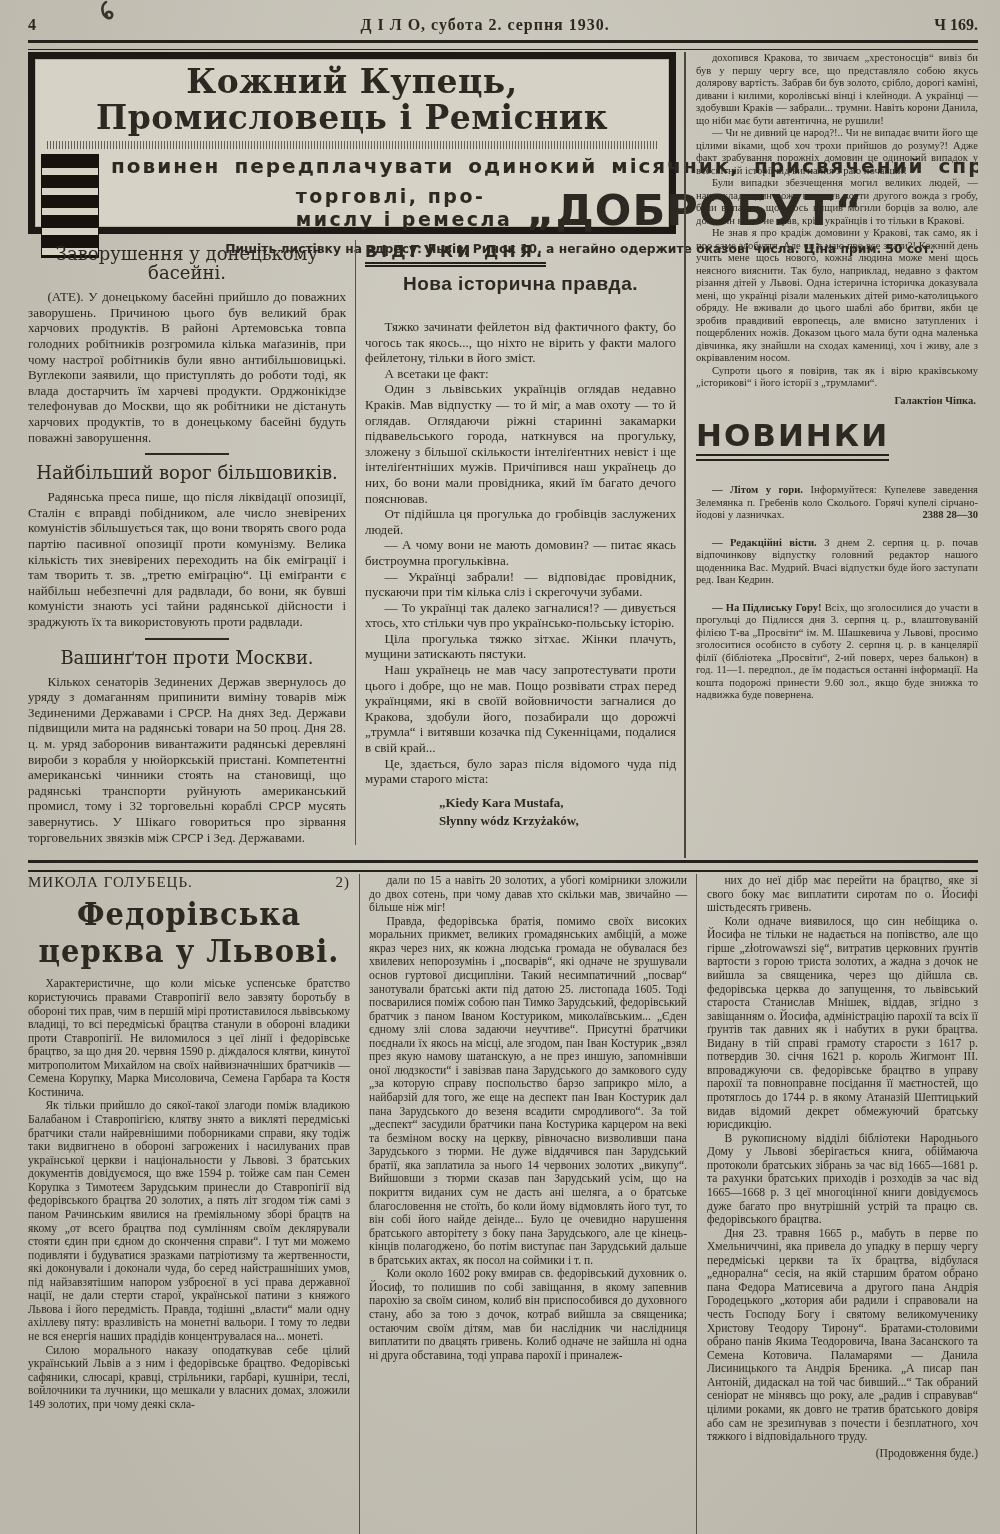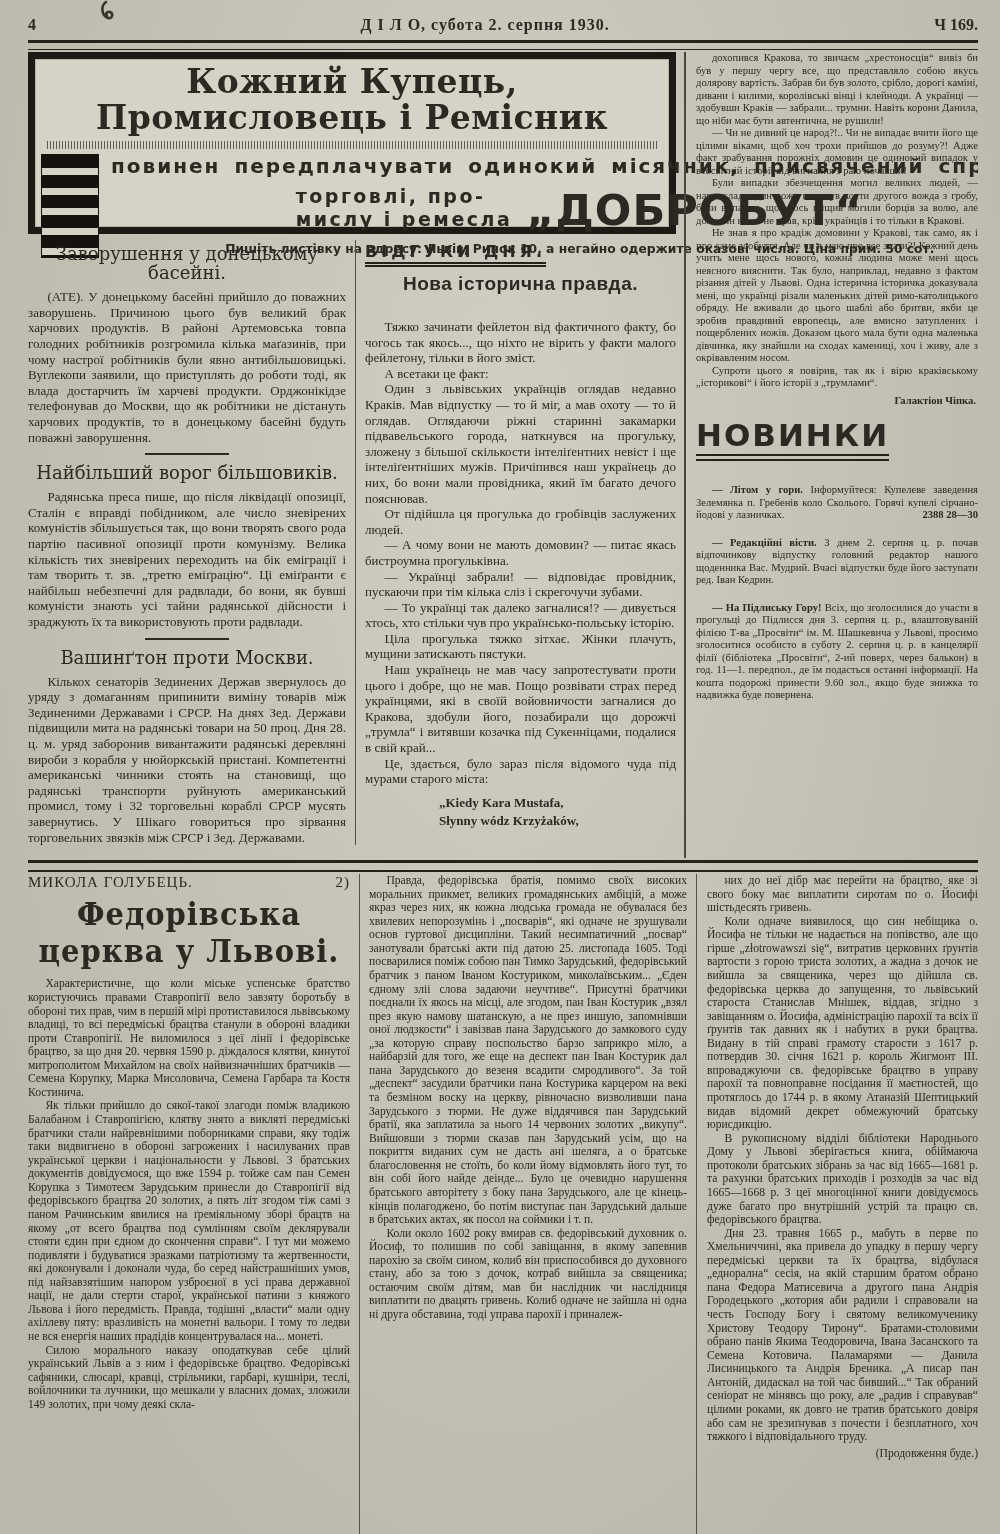--- a/index.html
+++ b/index.html
@@ -178,20 +178,21 @@
       <div class="fedor-head">Федорівська церква у Львові.</div>
       <div>
           <p class="para">Характеристичне, що коли міське успенське братство користуючись правами Ставропігії вело завзяту боротьбу в обороні тих прав, чим в першій мірі протиставилося львівському владиці, то всі передміські брацтва станули в обороні владики проти Ставропігії. Не виломилося з цеї лінії і федорівське брацтво, за що дня 20. червня 1590 р. діждалося клятви, кинутої митрополитом Михайлом на своїх найвизначніших братчиків — Семена Корупку, Марка Мисоловича, Семена Гарбара та Костя Костинича.</p>
           <p class="para">Як тільки прийшло до сякої-такої злагоди поміж владикою Балабаном і Ставропігією, клятву знято а викляті передміські братчики стали найревнішими поборниками справи, яку тодіж таки видвигнено в обороні загрожених і насилуваних прав української церкви і національности у Львові. З братських документів довідуємося, що вже 1594 р. тойже сам пан Семен Корупка з Тимотеєм Зарудським принесли до Ставропігії від федорівського брацтва 20 золотих, а пять літ згодом тіж самі з паном Рачинським явилися на ґреміяльному зборі брацтв на якому „от всего брацтва под сумлінням своїм деклярували стояти єдин при єдном до скончення справи“. І тут ми можемо подивляти і будуватися зразками патріотизму та жертвенности, які доконували і доконали чуда, бо серед найстрашніших умов, під найзавзятішим напором узброєної в усі права державної нації, не дали стерти старої, української патини з княжого Львова і його передмість. Правда, тодішні „власти“ мали одну ахіллеву пяту: вразливість на монетні вальори. І тому то ледви не вся енергія наших прадідів концентрувалася на... монеті.</p>
           <p class="para">Силою морального наказу оподаткував себе цілий український Львів а з ним і федорівське брацтво. Федорівські сафяники, слюсарі, кравці, стрільники, гарбарі, кушніри, теслі, войлочники та лучники, що мешкали у власних домах, зложили 149 золотих, при чому деякі скла-</p>
         </div>
     </div>
 
     <div class="bcol bcol2">
       <div>
+          <p class="para">дали по 15 а навіть 20 золотих, а убогі комірники зложили до двох сотень, при чому давав хто скільки мав, звичайно — більше ніж міг!</p>
           <p class="para">Правда, федорівська братія, помимо своїх високих моральних прикмет, великих громадянських амбіцій, а може якраз через них, як кожна людська громада не обувалася без хвилевих непорозумінь і „посварів“, які одначе не зрушували основ гуртової дисципліни. Такий несимпатичний „посвар“ занотували братські акти під датою 25. листопада 1605. Тоді посварилися поміж собою пан Тимко Зарудський, федорівський братчик з паном Іваном Костуриком, миколаївським... „Єден єдному зліі слова задаючи неучтиве“. Присутні братчики поєднали їх якось на місці, але згодом, пан Іван Костурик „взял през якую намову шатанскую, а не през иншую, запомнівши оної людзкости“ і завізвав пана Зарудського до замкового суду „за которую справу поспольство барзо заприкро міло, а найбарзій для того, же еще на деспект пан Іван Костурик дал пана Зарудського до везеня всадити смродливого“. За той „деспект“ засудили братчики пана Костурика карцером на векі та безміном воску на церкву, рівночасно визволивши пана Зарудського з тюрми. Не дуже віддячився пан Зарудський братії, яка заплатила за нього 14 червоних золотих „викупу“. Вийшовши з тюрми сказав пан Зарудський усім, що на покриття виданих сум не дасть ані шеляга, а о братське благословення не стоїть, бо коли йому відмовлять його тут, то він собі його найде деінде... Було це очевидно нарушення братського авторітету з боку пана Зарудського, але це кінець-кінців полагоджено, бо потім виступає пан Зарудський дальше в братських актах, як посол на соймики і т. п.</p>
           <p class="para">Коли около 1602 року вмирав св. федорівський духовник о. Йосиф, то полишив по собі завіщання, в якому запевнив парохію за своїм сином, колиб він приспособився до духовного стану, або за тою з дочок, котраб вийшла за священика; остаючим своїм дітям, мав би наслідник чи наслідниця виплатити по двацять гривень. Колиб одначе не зайшла ні одна ні друга обставина, тоді управа парохії і приналеж-</p>
         </div>
     </div>
 
     <div class="bcol bcol3">
       <div>
           <p class="para">них до неї дібр має перейти на брацтво, яке зі свого боку має виплатити сиротам по о. Йосифі шістьдесять гривень.</p>
           <p class="para">Коли одначе виявилося, що син небіщика о. Йосифа не тільки не надається на попівство, але що гірше „złotrowawszi się“, витратив церковних ґрунтів вартости з горою триста золотих, а жадна з дочок не вийшла за священика, через що дійшла св. федорівська церква до запущення, то львівський староста Станислав Мнішек, віддав, згідно з завіщанням о. Йосифа, адміністрацію парохії та всіх її ґрунтів так давних як і набутих в руки брацтва. Видану в тій справі грамоту старости з 1617 р. потвердив 30. січня 1621 р. король Жигмонт III. впроваджуючи св. федорівське брацтво в управу парохії та повноправне посідання її маєтностей, що протяглось до 1744 р. в якому Атаназій Шептицький видав відомий декрет обмежуючий братську юрисдикцію.</p>
           <p class="para">В рукописному відділі бібліотеки Народнього Дому у Львові зберігається книга, обіймаюча протоколи братських зібрань за час від 1665—1681 р. та рахунки братських приходів і розходів за час від 1665—1668 р. З цеї многоцінної книги довідуємось дуже багато про внутрішній устрій та працю св. федорівського брацтва.</p>

